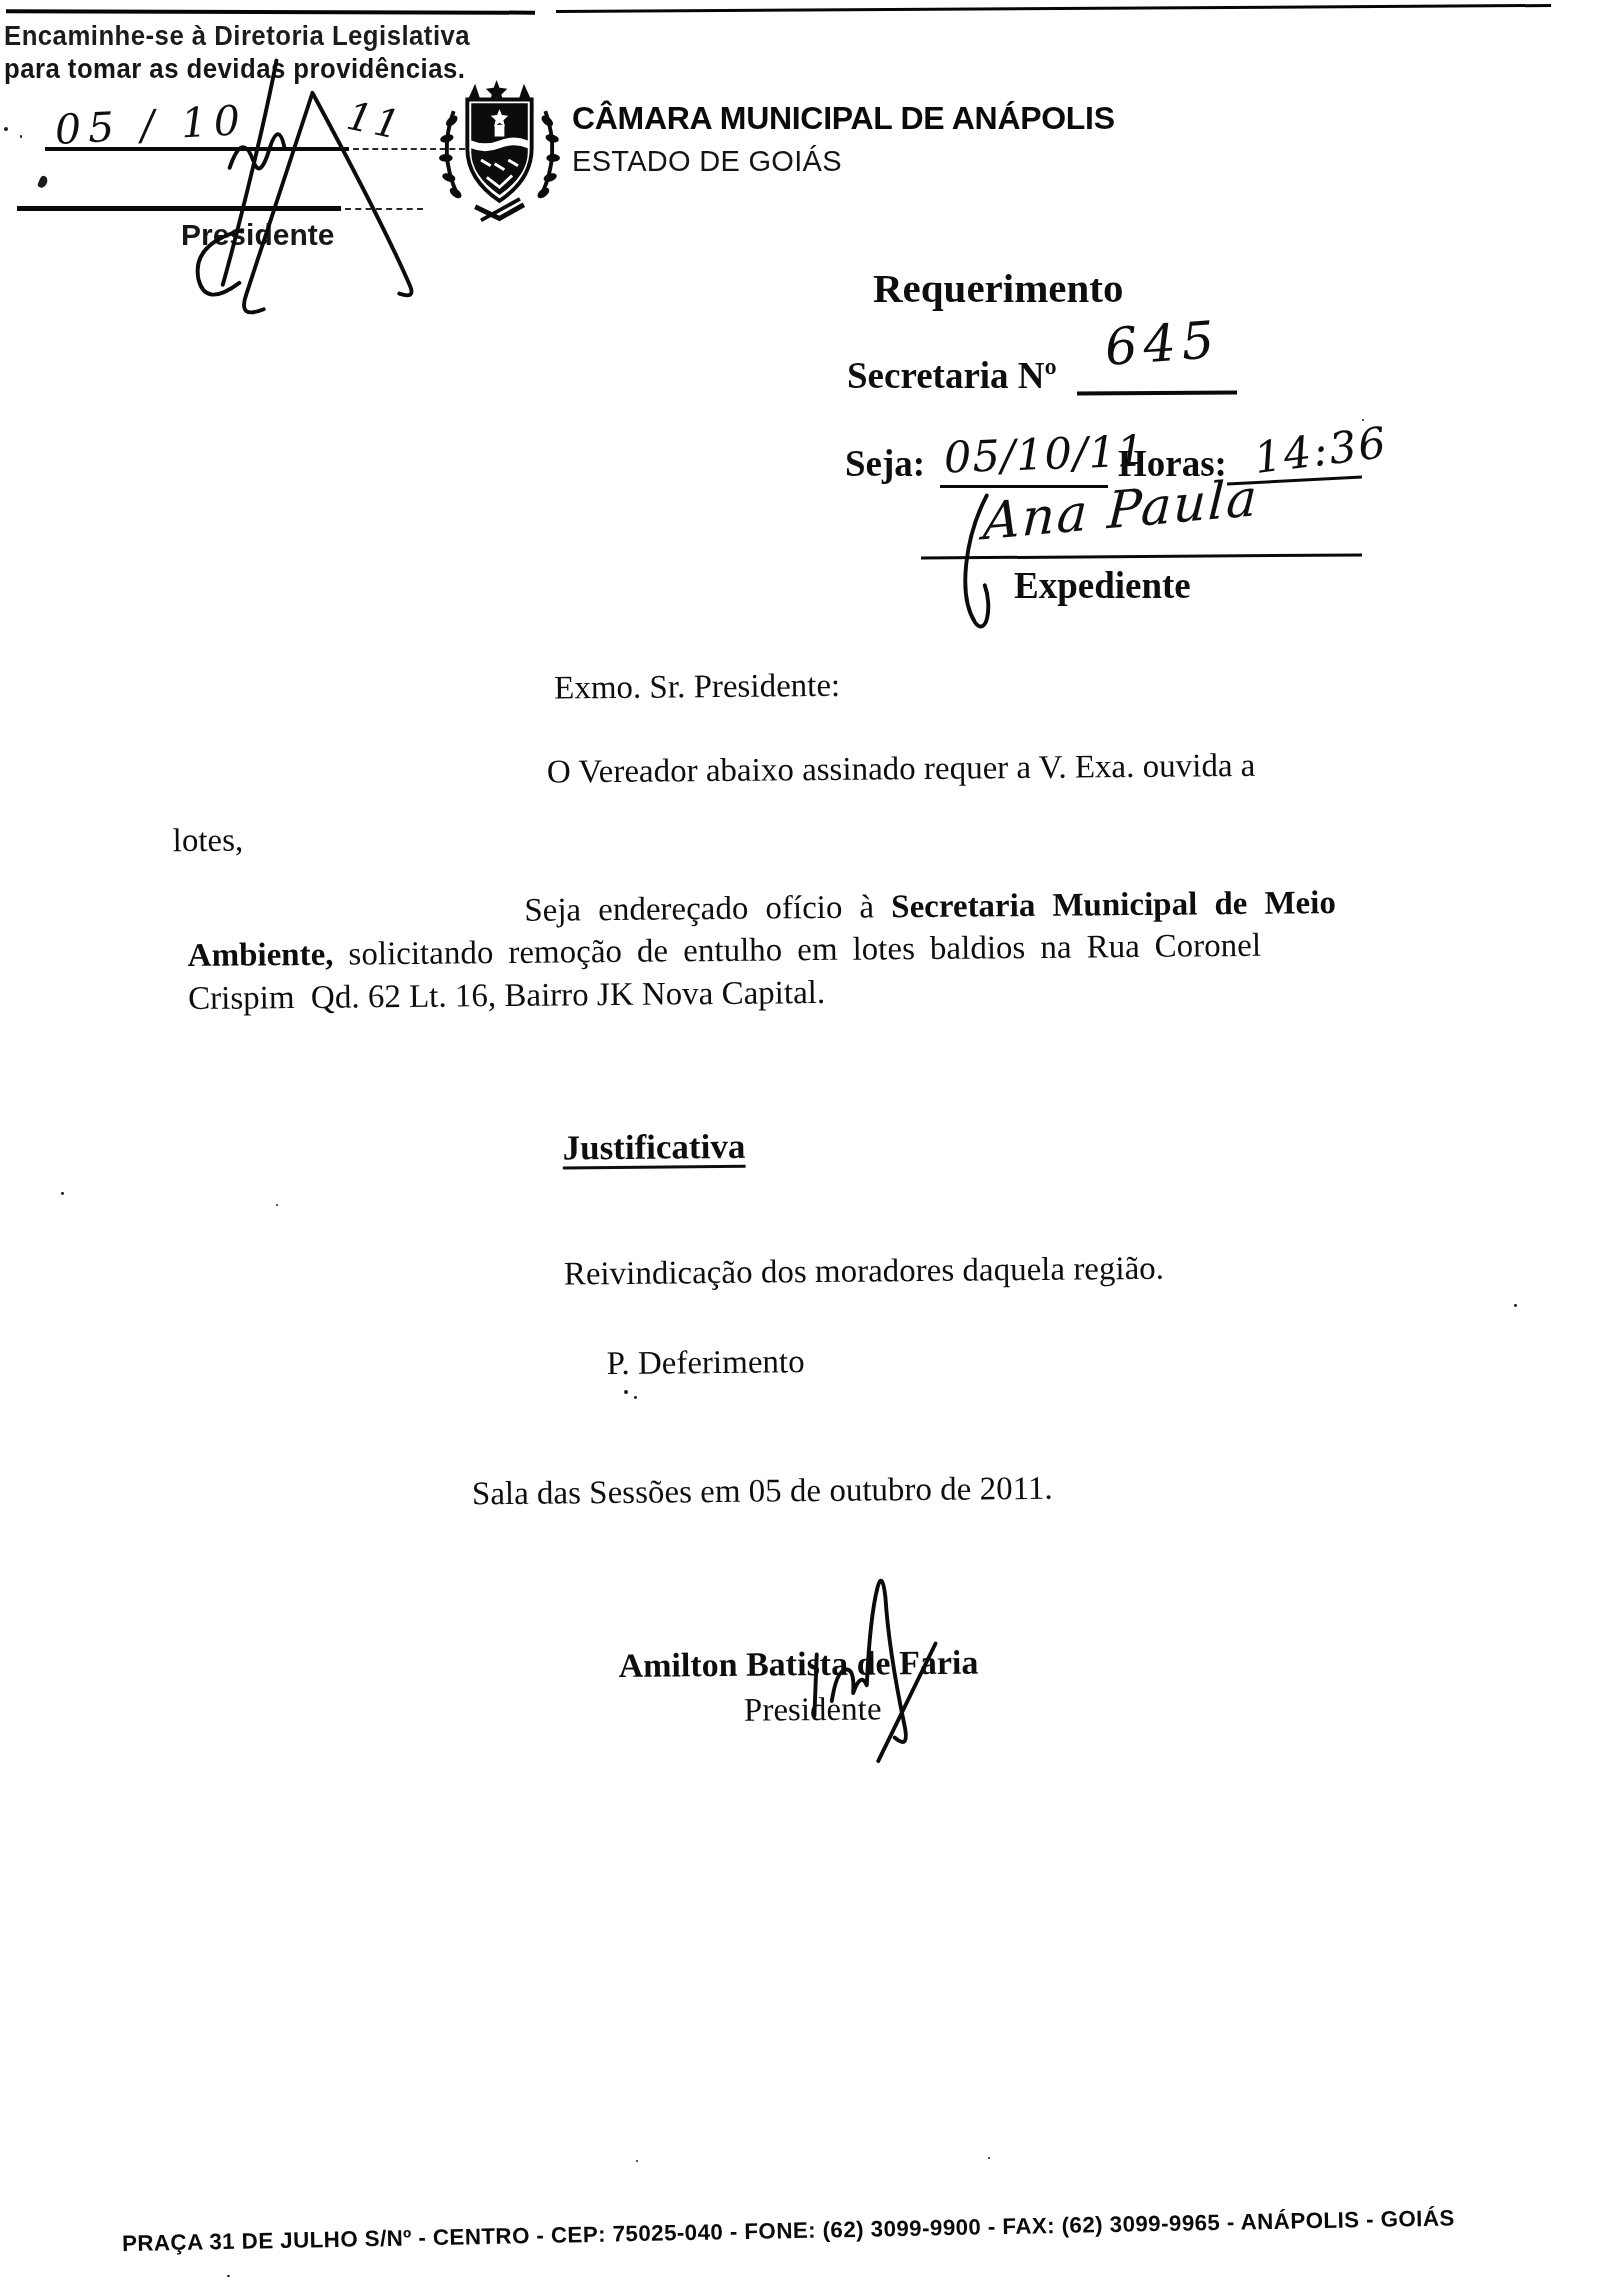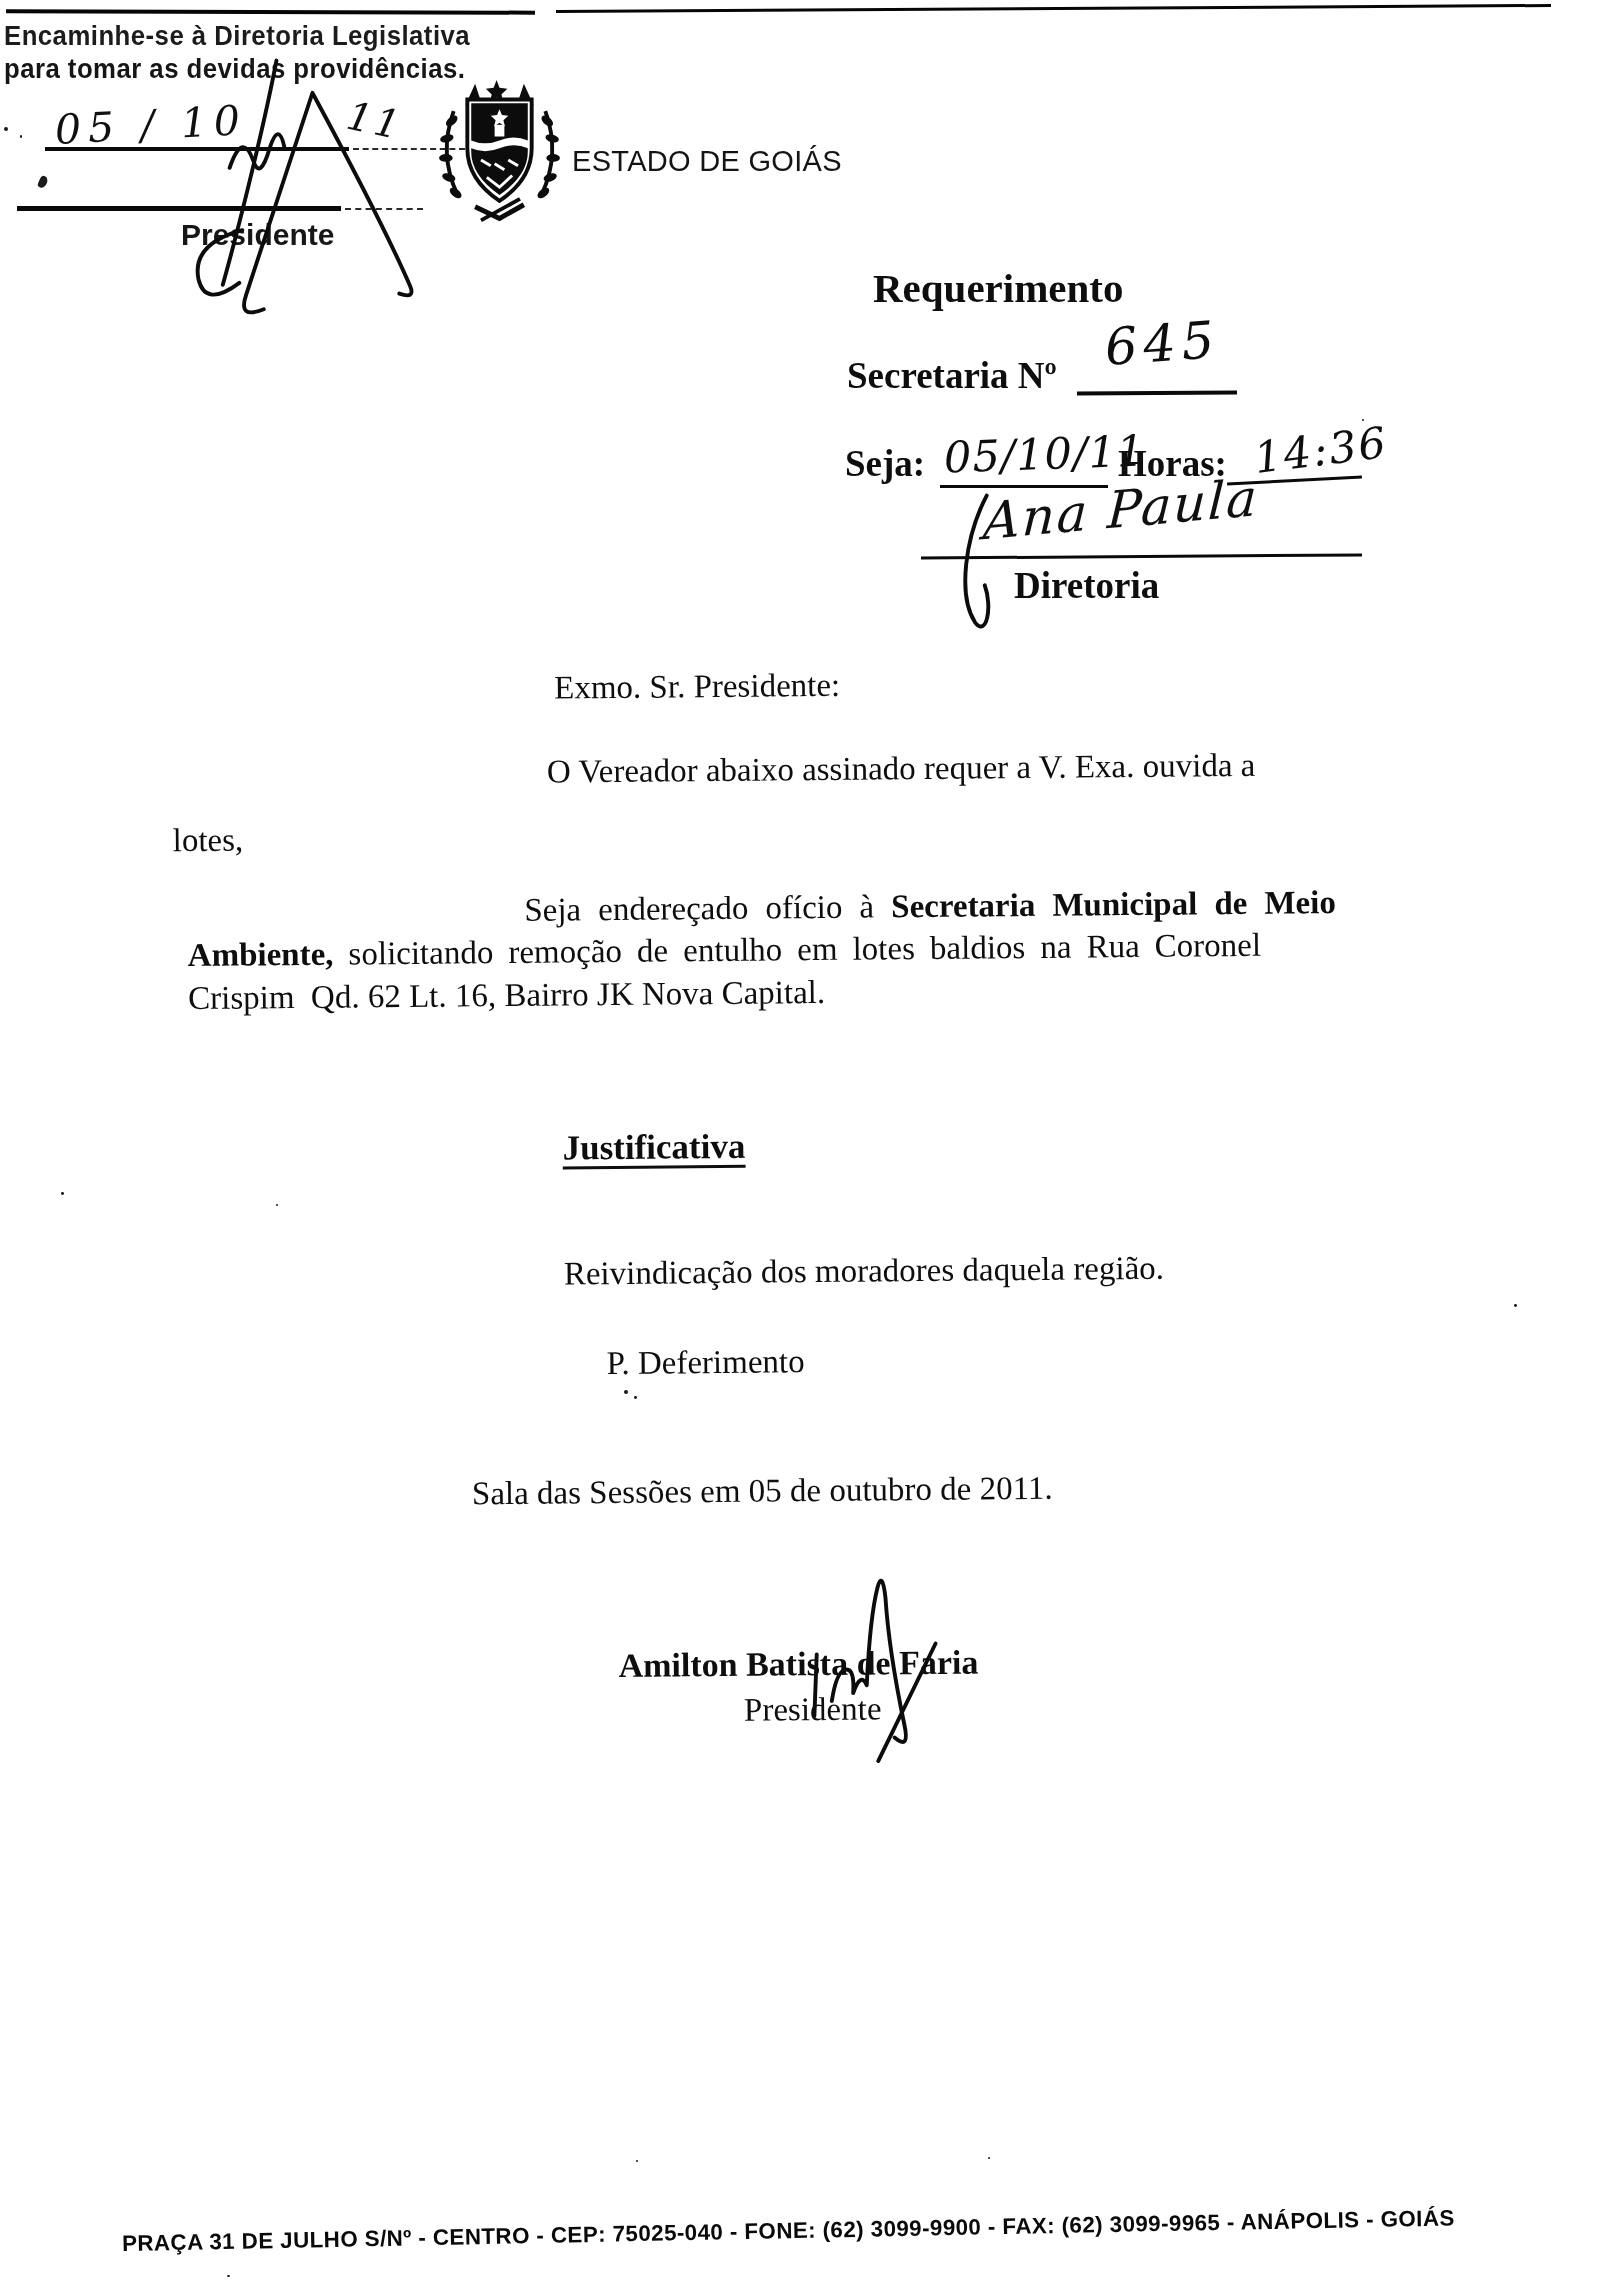--- a/index.html
+++ b/index.html
@@ -129,20 +129,21 @@
     <path d="M 36 72 Q 50 78 65 72 Q 80 66 94 72 V 76 Q 94 100 65 120 Q 36 100 36 76 Z" fill="#0c0c0c"></path>
     <g stroke="#ffffff" stroke-width="3" fill="none">
       <path d="M 46 84 l 10 6"></path>
       <path d="M 60 88 l 10 6"></path>
       <path d="M 74 84 l 10 6"></path>
       <path d="M 52 102 L 65 112 L 78 100"></path>
     </g>
     <path d="M 40 132 L 65 144 L 90 130" stroke="#0c0c0c" stroke-width="5" fill="none"></path>
     <path d="M 46 146 L 86 124" stroke="#0c0c0c" stroke-width="4" fill="none"></path>
   </svg>
+  <div class="abs sans org-name">CÂMARA MUNICIPAL DE ANÁPOLIS</div>
   <div class="abs sans org-sub">ESTADO DE GOIÁS</div>
 
   <div>
     <div class="abs serif req-title">Requerimento</div>
 
     <div class="abs serif proto-label">Secretaria Nº</div>
     <div class="abs proto-num">645</div>
     <div class="rule" style="left:1077px;top:391px;width:160px;height:3.9px;transform:rotate(-.4deg);"></div>
 
     <div class="abs serif data-label">Seja:</div>
@@ -150,21 +151,21 @@
     <div class="rule" style="left:940px;top:485px;width:168px;height:2.9px;"></div>
     <div class="abs serif horas-label">Horas:</div>
     <div class="abs horas-value">14:36</div>
     <div class="rule" style="left:1227px;top:479px;width:135px;height:2.9px;transform:rotate(-3deg);"></div>
 
     <div class="abs clerk-sig">Ana Paula</div>
     <svg style="left:936px;top:468px;" width="117" height="176" viewBox="0 0 120 180">
       <path class="ink" stroke-width="4" d="M 52 28 C 30 70 22 130 40 158 C 52 174 58 142 50 120"></path>
     </svg>
     <div class="rule" style="left:921px;top:555px;width:441px;height:2.9px;transform:rotate(-.4deg);"></div>
-    <div class="abs serif expediente">Diretoria</div>
+    <div class="abs serif expediente">Expediente</div>
   </div>
 
   <div id="body-block">
     <div class="abs serif t34 salutation">Exmo. Sr. Presidente:</div>
     <div class="abs serif t34 p1l1">O Vereador abaixo assinado requer a V. Exa. ouvida a</div>
     <div class="abs serif t34 p1l2">lotes,</div>
 
     <div class="abs serif t34 p2l1"><span>Seja endereçado ofício à </span><span class="b">Secretaria Municipal de Meio</span></div>
     <div class="abs serif t34 p2l2"><span class="b">Ambiente,</span><span> solicitando remoção de entulho em lotes baldios na Rua Coronel</span></div>
     <div class="abs serif t34 p2l3">Crispim  Qd. 62 Lt. 16, Bairro JK Nova Capital.</div>

